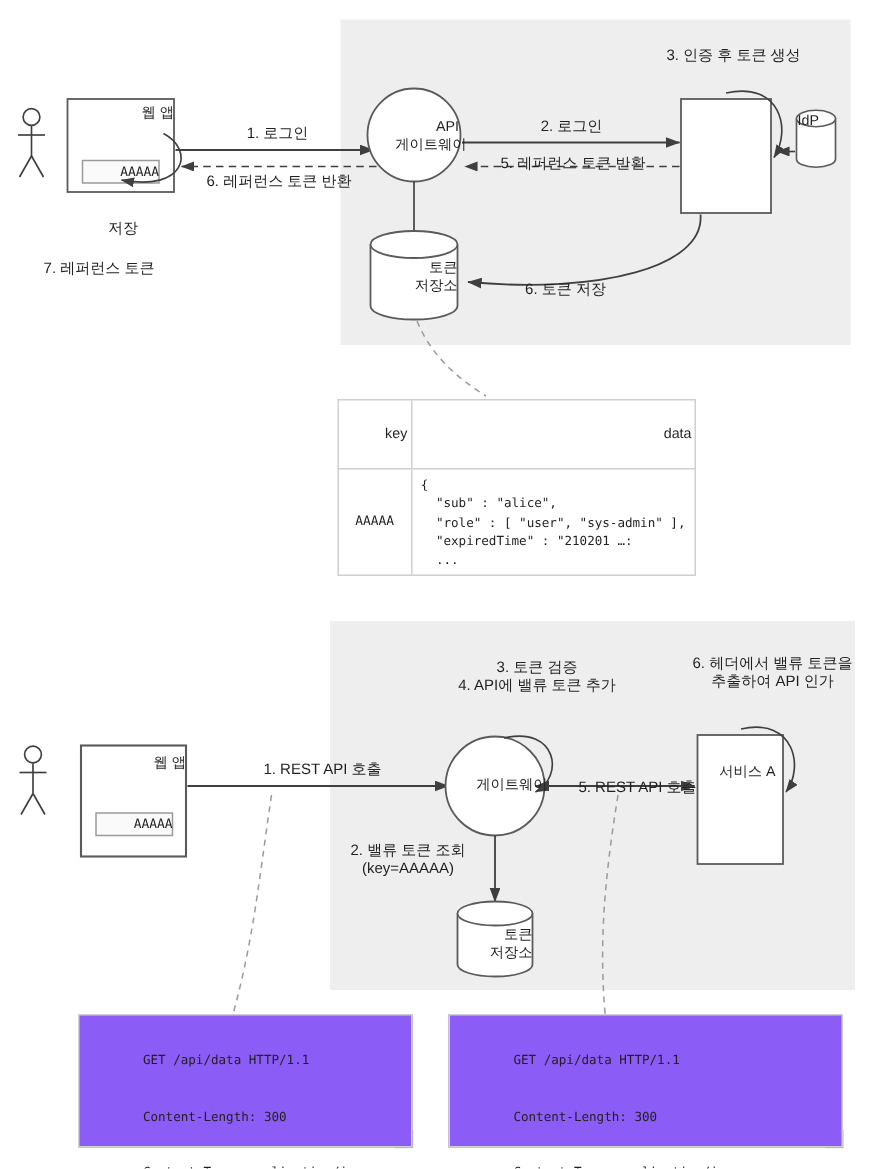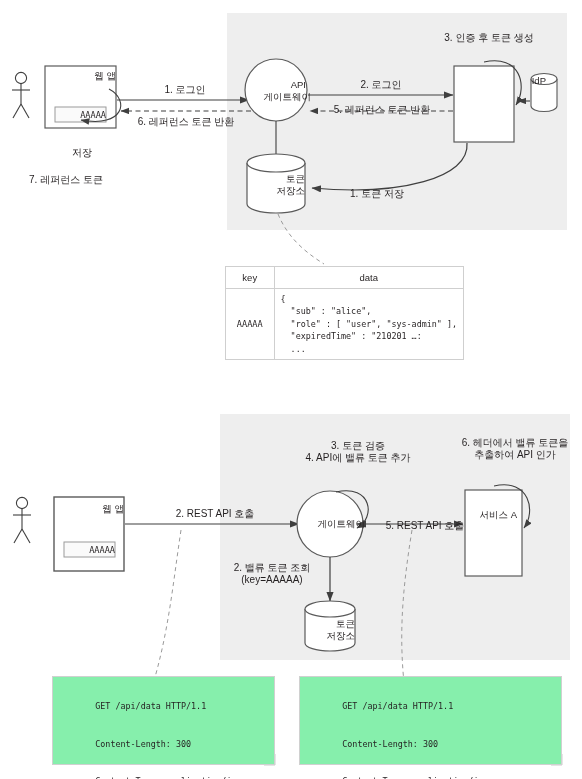--- a/index.html
+++ b/index.html
@@ -4,27 +4,27 @@
 <style>
   html,body{margin:0;padding:0;background:#ffffff;}
   body{width:582px;height:779px;position:relative;overflow:hidden;
        font-family:"Liberation Sans","DejaVu Sans",sans-serif;color:#231f20;}
   .canvas{position:absolute;left:0;top:0;width:582px;height:779px;}
   svg.layer{position:absolute;left:0;top:0;width:582px;height:779px;overflow:visible;}
   .lbl{position:absolute;font-size:10px;line-height:12px;color:#231f20;white-space:pre;}
   .lbl.c{text-align:center;}
   .node-lbl{position:absolute;font-size:9.5px;line-height:12px;text-align:right;color:#231f20;white-space:pre;}
   .mono{font-family:"DejaVu Sans Mono","Liberation Mono",monospace;}
-  .codebox{position:absolute;background:#86efac;border:1px solid #d0d0d0;
+  .codebox{position:absolute;background:#8b5cf6;border:1px solid #d0d0d0;
            box-sizing:border-box;}
   .codebox .line{font-family:"DejaVu Sans Mono","Liberation Mono",monospace;
            font-size:8.4px;line-height:12.4px;white-space:pre;color:#231f20;}
   .tbl{position:absolute;border-collapse:collapse;}
   .tbl td,.tbl th{border:1px solid #cfcfcf;font-weight:normal;}
-  .tbl th{font-size:9.5px;text-align:center;padding:5px 2px;color:#231f20;}
+  .tbl th{font-size:9.5px;text-align:right;padding:17px 2px;color:#231f20;}
   .tbl td.k{font-family:"DejaVu Sans Mono","Liberation Mono",monospace;
             font-size:8.6px;text-align:center;vertical-align:middle;color:#231f20;}
   .tbl td.v{font-family:"DejaVu Sans Mono","Liberation Mono",monospace;
             font-size:8.4px;line-height:12.4px;text-align:left;padding:4px 6px;
             white-space:pre;vertical-align:top;color:#231f20;}
 </style>
 </head>
 <body>
 
 <div class="canvas">
@@ -138,21 +138,21 @@
   <div class="node-lbl" style="left:247px;top:185px;width:58px;">저장소</div>
 
   <div class="lbl c" style="left:140px;top:84px;width:90px;">1. 로그인</div>
   <div class="lbl c" style="left:128px;top:116px;width:116px;">6. 레퍼런스 토큰 반환</div>
   <div class="lbl c" style="left:12px;top:135px;width:108px;margin-top:39px;">7. 레퍼런스 토큰</div>
   <div class="lbl c" style="left:28px;top:147px;width:108px;">저장</div>
 
   <div class="lbl c" style="left:336px;top:79px;width:90px;">2. 로그인</div>
   <div class="lbl c" style="left:320px;top:104px;width:124px;">5. 레퍼런스 토큰 반환</div>
   <div class="lbl c" style="left:414px;top:32px;width:150px;">3. 인증 후 토큰 생성</div>
-  <div class="lbl c" style="left:330px;top:188px;width:94px;">1. 토큰 저장</div>
+  <div class="lbl c" style="left:330px;top:188px;width:94px;">6. 토큰 저장</div>
 
   <table class="tbl" style="left:225px;top:266px;width:239px;">
     <thead>
       <tr>
         <th style="width:58px;">key</th>
         <th style="width:181px;">data</th>
       </tr>
     </thead>
     <tbody>
       <tr>
@@ -169,21 +169,21 @@
   <div class="node-lbl" style="left:54px;top:503px;width:70px;">웹 앱</div>
   <div class="node-lbl mono" style="left:64px;top:544px;width:51px;font-size:8.6px;">AAAAA</div>
 
   <div class="node-lbl" style="left:295px;top:518px;width:70px;">게이트웨이</div>
 
   <div class="node-lbl" style="left:465px;top:509px;width:52px;">서비스 A</div>
 
   <div class="node-lbl" style="left:305px;top:618px;width:50px;">토큰</div>
   <div class="node-lbl" style="left:305px;top:630px;width:50px;">저장소</div>
 
-  <div class="lbl c" style="left:155px;top:508px;width:120px;">2. REST API 호출</div>
+  <div class="lbl c" style="left:155px;top:508px;width:120px;">1. REST API 호출</div>
   <div class="lbl c" style="left:288px;top:440px;width:140px;">3. 토큰 검증</div>
   <div class="lbl c" style="left:288px;top:452px;width:140px;">4. API에 밸류 토큰 추가</div>
   <div class="lbl c" style="left:370px;top:520px;width:110px;">5. REST API 호출</div>
   <div class="lbl c" style="left:448px;top:437px;width:134px;">6. 헤더에서 밸류 토큰을</div>
   <div class="lbl c" style="left:448px;top:449px;width:134px;">추출하여 API 인가</div>
   <div class="lbl c" style="left:222px;top:562px;width:100px;">2. 밸류 토큰 조회</div>
   <div class="lbl c" style="left:222px;top:574px;width:100px;">(key=AAAAA)</div>
 
   <div class="codebox" style="left:52px;top:676px;width:223px;height:89px;padding:11px 12px;">
     <div class="line">

